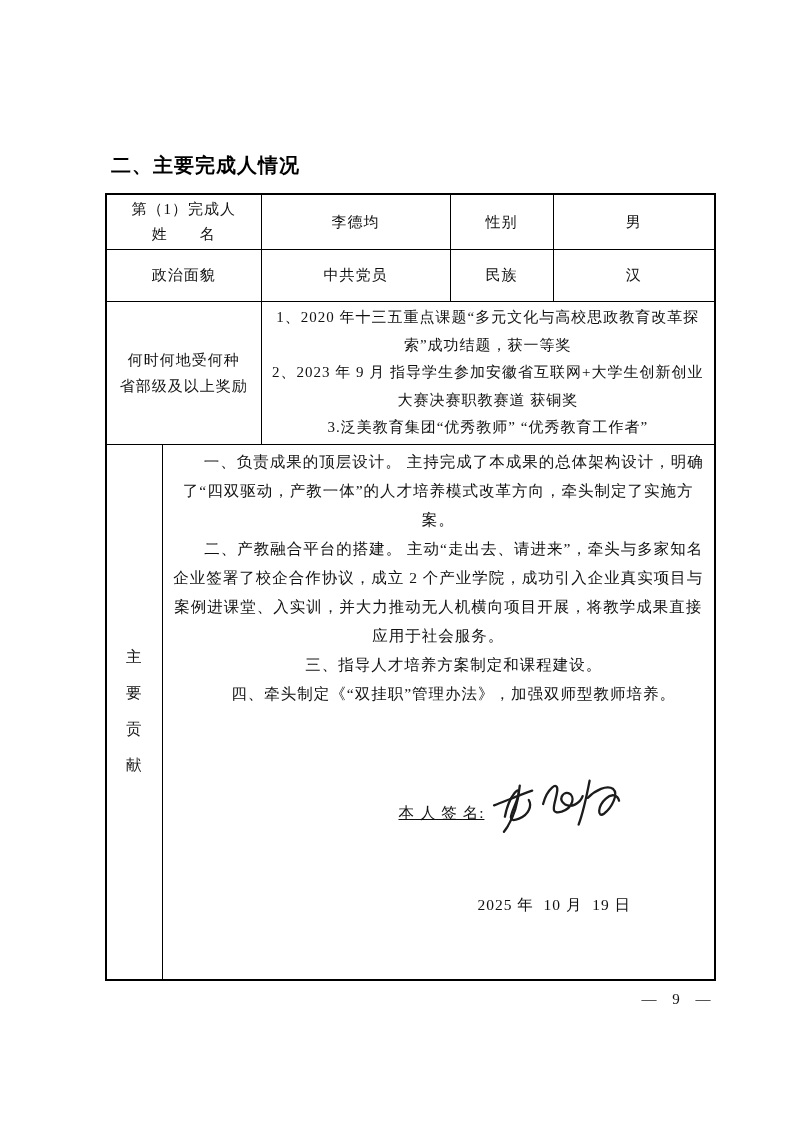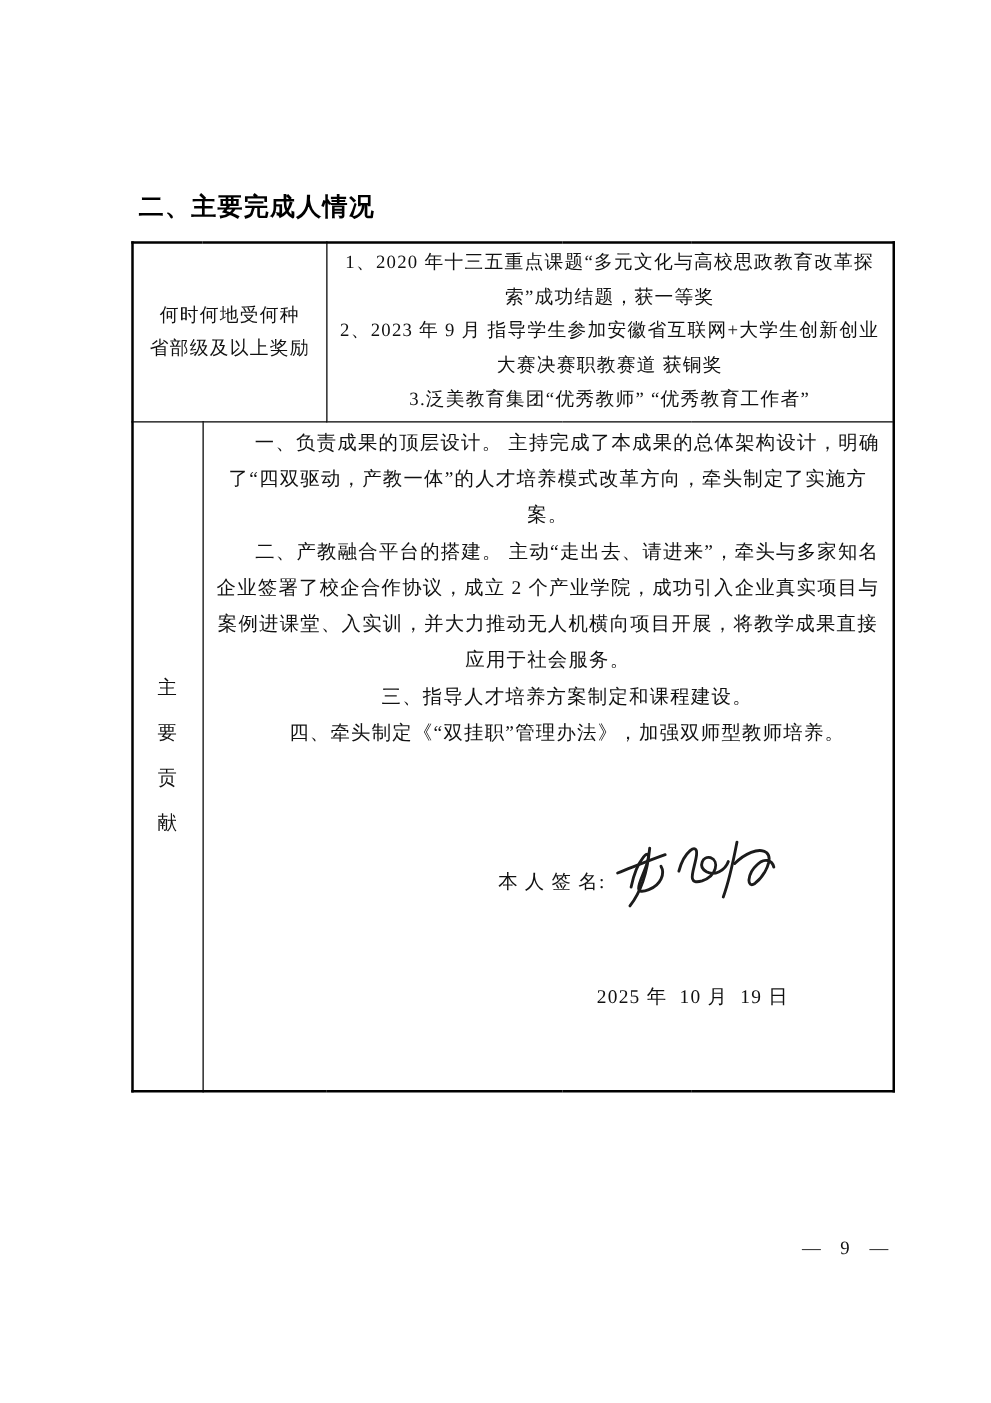--- a/index.html
+++ b/index.html
@@ -68,21 +68,21 @@
     letter-spacing: 0.5px;
     font-size: 15.5px;
   }
   .contrib-para { text-indent: 2em; }
   .sig-block {
     margin-top: 30px;
     margin-left: 232px;
     position: relative;
     white-space: pre;
   }
-  .sig-line { display: flex; align-items: center; height: 34px; }
+  .sig-line { display: flex; align-items: center; height: 34px; text-decoration: underline; }
   .sig-label { white-space: pre; letter-spacing: 1px; }
   .sig-svg {
     margin-left: 4px;
     margin-top: -22px;
     transform: rotate(-4deg);
   }
   .sig-date { white-space: pre; letter-spacing: 1px; margin-top: 2px; }
   .page-number {
     position: absolute;
     left: 606px; top: 991px;
@@ -103,20 +103,37 @@
 
   <table class="info-table">
     <colgroup>
       <col style="width:56px">
         <col style="width:99px">
         <col style="width:189px">
         <col style="width:103px">
         <col style="width:162px">
     </colgroup>
     <tbody>
+      <tr style="height:53px">
+        <td colspan="2">
+          <div class="two-line">
+            <div>第（1）完成人</div>
+            <div>姓　　名</div>
+          </div>
+        </td>
+        <td>李德均</td>
+        <td>性别</td>
+        <td>男</td>
+      </tr>
+      <tr style="height:52px">
+        <td colspan="2">政治面貌</td>
+        <td>中共党员</td>
+        <td>民族</td>
+        <td>汉</td>
+      </tr>
       <tr style="height:139px">
         <td colspan="2" class="awards-label">
           <div>何时何地受何种</div>
           <div>省部级及以上奖励</div>
         </td>
         <td colspan="3" class="awards-cell">
           <div>1、2020 年十三五重点课题“多元文化与高校思政教育改革探索”成功结题，获一等奖</div>
           <div>2、2023 年 9 月  指导学生参加安徽省互联网+大学生创新创业大赛决赛职教赛道  获铜奖</div>
           <div>3.泛美教育集团“优秀教师” “优秀教育工作者”</div>
         </td>

